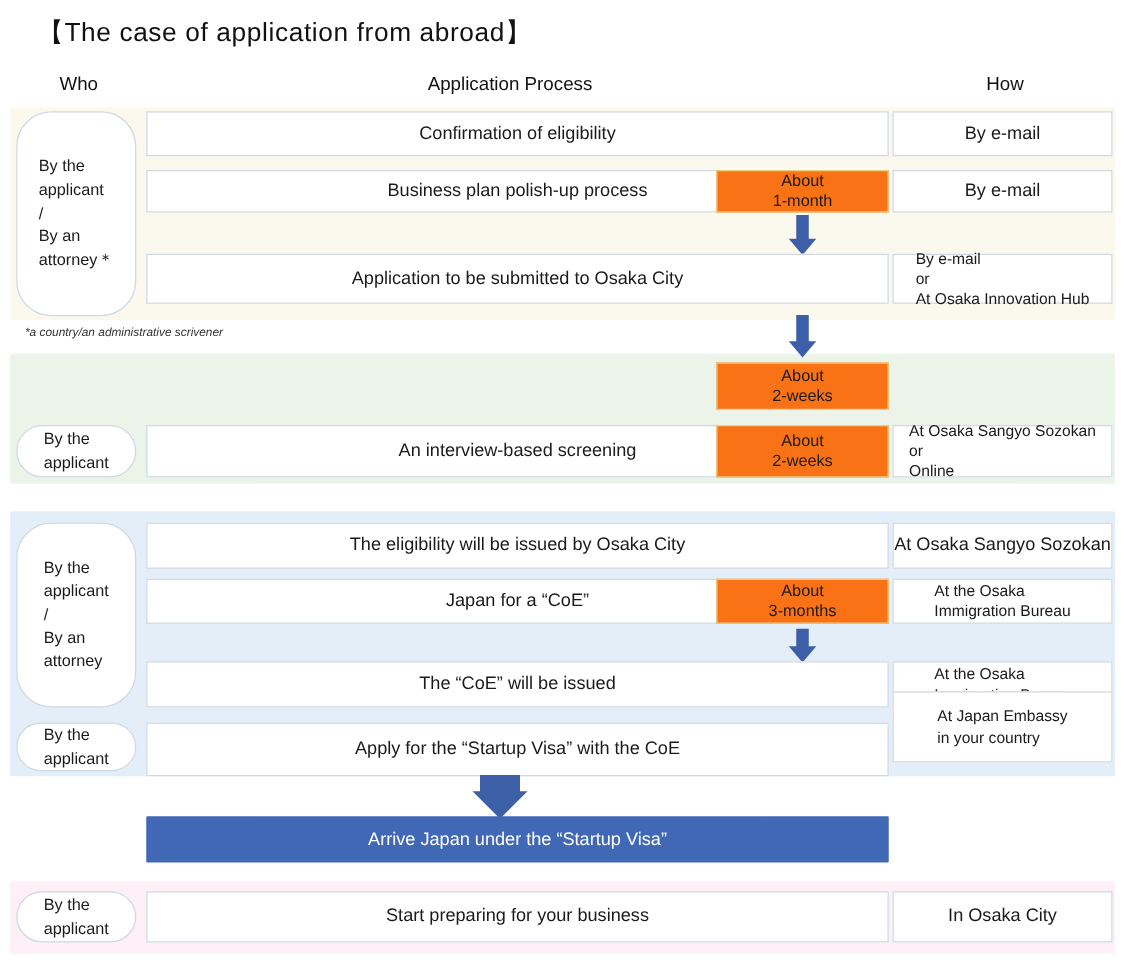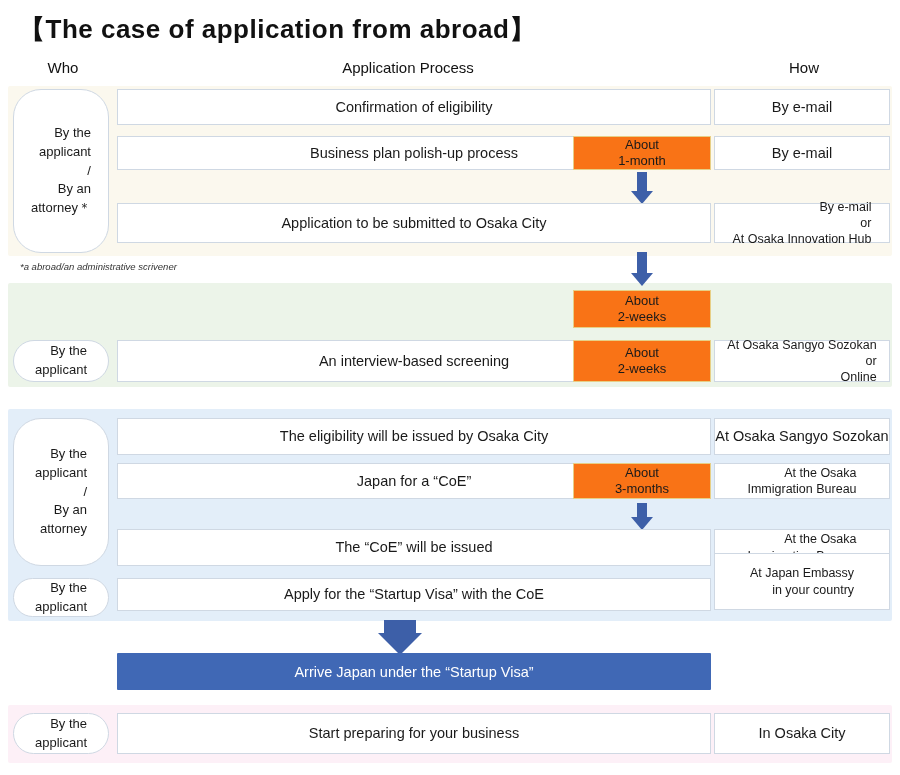--- a/index.html
+++ b/index.html
@@ -7,22 +7,22 @@
     width:900px;height:775px;
     background:#ffffff;
     font-family:"Liberation Sans", sans-serif;
     color:#1a1a1a;
     position:relative;
     overflow:hidden;
   }
   .page{position:relative;width:900px;height:775px;}
 
   .title{
-    position:absolute;left:19px;top:12px;
-    font-size:26px;font-weight:700;letter-spacing:.5px;
+    position:absolute;left:30px;top:12px;
+    font-size:21px;font-weight:400;letter-spacing:.5px;
     color:#111;
   }
 
   
   .col-head{position:absolute;font-size:15px;color:#111;text-align:center;}
   #head-who{left:18px;top:59px;width:90px;}
   #head-process{left:102px;top:59px;width:612px;}
   #head-how{left:716px;top:59px;width:176px;}
 
   
@@ -32,21 +32,21 @@
   #band-blue{left:8px;top:409px;width:884px;height:212px;background:#e3eef9;}
   #band-pink{left:8px;top:705px;width:884px;height:58px;background:#fdf0f7;}
 
   
   .cell{
     position:absolute;
     background:#ffffff;
     border:1px solid #cfd8e3;
     box-sizing:border-box;
     display:flex;align-items:center;justify-content:center;
-    text-align:right;
+    text-align:left;
     font-size:14.5px;
     color:#1a1a1a;
     line-height:1.25;
   }
   .cell.small{font-size:12.5px;line-height:1.3;}
   .cell.who{font-size:13px;line-height:1.45;border-radius:28px;}
 
   
   .badge{
     position:absolute;
@@ -112,21 +112,21 @@
   <div class="arrow" style="left:629px;top:172px;width:26px;height:32px;">
     <div class="shaft" style="left:8px;top:0;width:10px;height:20px;"></div>
     <div class="head" style="left:2px;top:19px;"></div>
   </div>
 
   <div class="cell" style="left:117px;top:203px;width:594px;height:40px;">Application to be submitted to Osaka City</div>
   <div class="cell small nowrap" style="left: 714px; top: 203px; width: 176px; height: 40px; white-space: pre-line;">By e-mail
 or
 At Osaka Innovation Hub</div>
 
-  <div class="footnote">*a abroad/an administrative scrivener</div>
+  <div class="footnote">*a country/an administrative scrivener</div>
 
   <div class="arrow" style="left:629px;top:252px;width:26px;height:34px;">
     <div class="shaft" style="left:8px;top:0;width:10px;height:22px;"></div>
     <div class="head" style="left:2px;top:21px;"></div>
   </div>
 
   <div class="badge nowrap" style="left: 573px; top: 290px; width: 138px; height: 38px; white-space: pre-line;">About
 2-weeks</div>
 
   <div class="cell who nowrap" style="left: 13px; top: 340px; width: 96px; height: 42px; white-space: pre-line;">By the
@@ -157,21 +157,21 @@
     <div class="shaft" style="left:8px;top:0;width:10px;height:15px;"></div>
     <div class="head" style="left:2px;top:14px;"></div>
   </div>
 
   <div class="cell" style="left:117px;top:529px;width:594px;height:37px;">The “CoE” will be issued</div>
   <div class="cell small nowrap" style="left: 714px; top: 529px; width: 176px; height: 37px; white-space: pre-line;">At the Osaka
 Immigration Bureau</div>
 
   <div class="cell who nowrap" style="left: 13px; top: 578px; width: 96px; height: 39px; white-space: pre-line;">By the
 applicant</div>
-  <div class="cell" style="left:117px;top:578px;width:594px;height:33px;">Apply for the “Startup Visa” with the CoE</div>
+  <div class="cell" style="left:117px;top:578px;width:594px;height:43px;">Apply for the “Startup Visa” with the CoE</div>
   <div class="cell small nowrap" style="left: 714px; top: 553px; width: 176px; height: 57px; white-space: pre-line;">At Japan Embassy
 in your country</div>
 
   <div class="arrow big" style="left:370px;top:620px;width:60px;height:32px;">
     <div class="shaft" style="left:14px;top:0;width:32px;height:14px;"></div>
     <div class="head" style="left:8px;top:13px;"></div>
   </div>
 
   <div id="arrive-banner">Arrive Japan under the “Startup Visa”</div>
 

